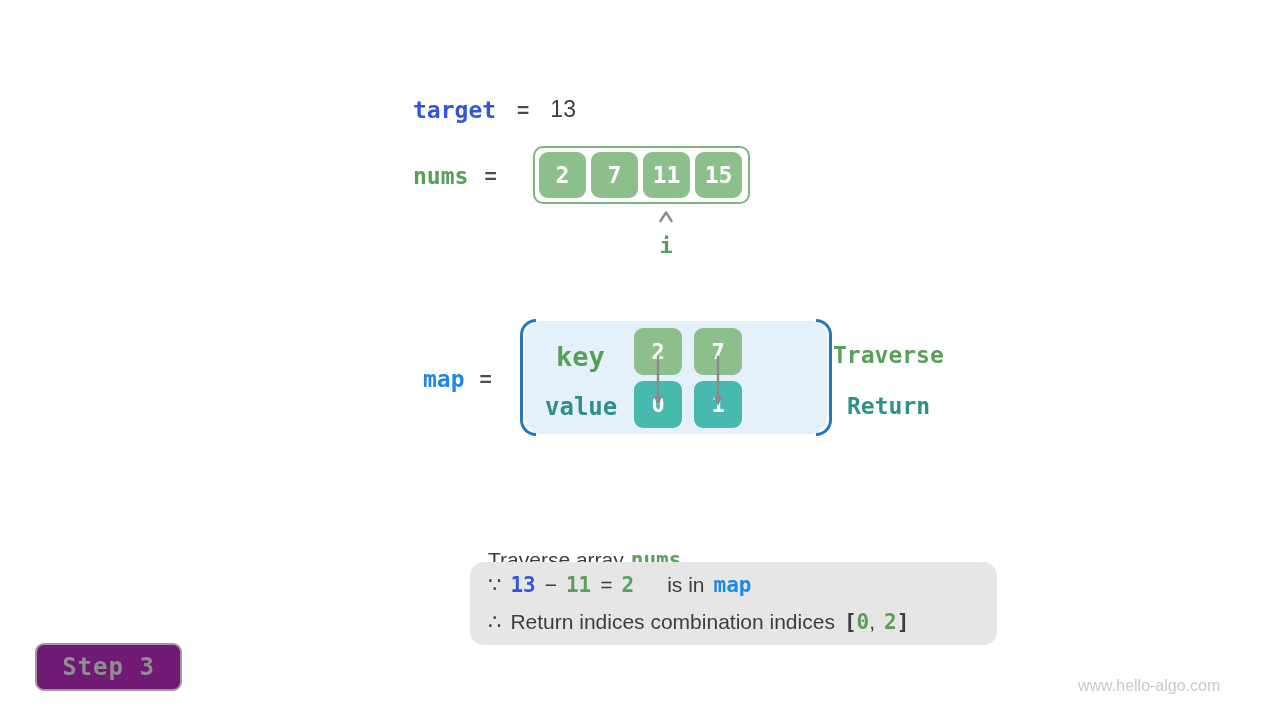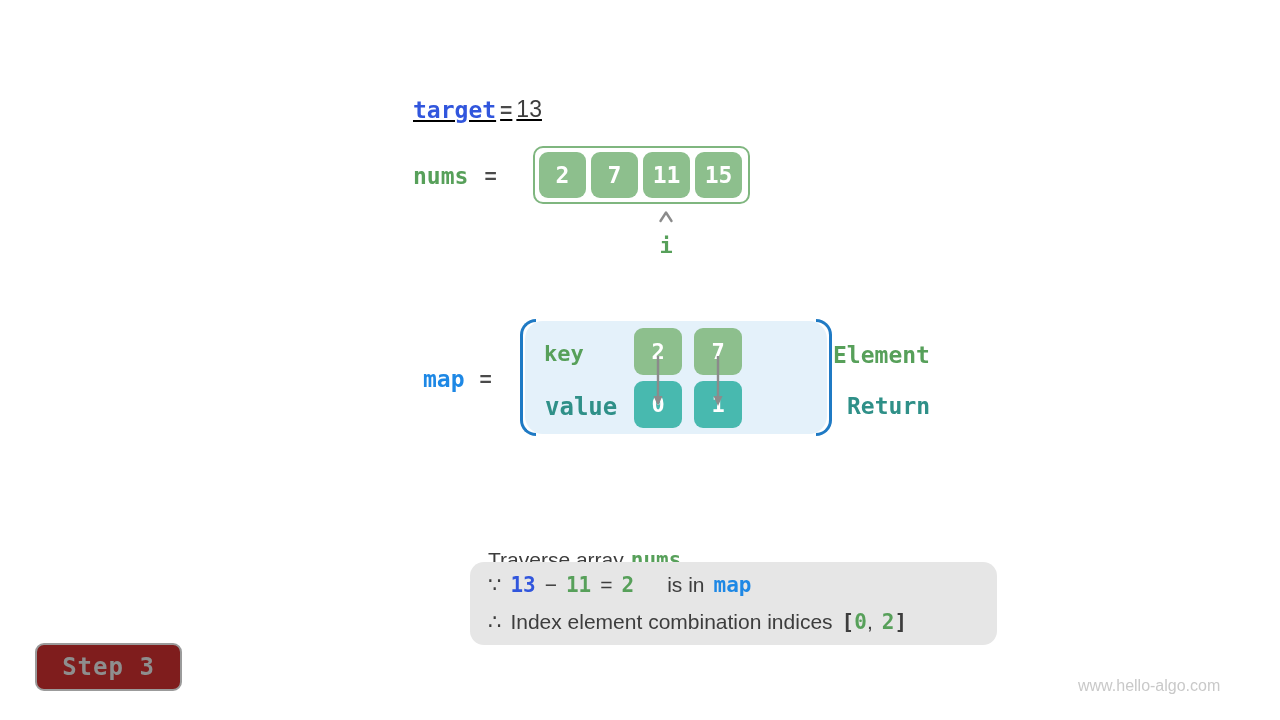--- a/index.html
+++ b/index.html
@@ -12,21 +12,21 @@
   .abs { position: absolute; }
 
   
   .var-row { display: flex; align-items: center; }
   .tok-indigo { color: var(--indigo, #3156dd); }
   .tok-azure  { color: var(--azure, #1e88e5); }
   .tok-green  { color: var(--green-text, #57a05a); }
   .tok-teal   { color: var(--teal-text, #2f9088); }
   .tok-dark   { color: var(--dark, #3d3d3d); }
 
-  #target-row { left: 413px; top: 96px; gap: 4px; font-size: 23px; text-decoration: underline; }
+  #target-row { left: 413px; top: 96px; gap: 21px; font-size: 23px; }
   #target-row .eq { font-size: 21px; color: #4a4a4a; font-weight: bold; }
   #target-row .val { font-size: 23px; color: var(--dark, #3d3d3d); }
 
   #nums-label-row { left: 413px; top: 163px; gap: 16px; font-size: 23px; }
   #nums-label-row .eq { font-size: 21px; color: #4a4a4a; font-weight: bold; }
 
   #nums-array {
     left: 533px; top: 146px; width: 217px; height: 58px;
     border: 2px solid var(--green-border, #7fb67f);
     border-radius: 10px; background: #ffffff;
@@ -49,21 +49,21 @@
   #map-box { left: 520px; top: 319px; width: 312px; height: 117px; }
   #map-fill {
     position: absolute; left: 5px; right: 5px; top: 2px; bottom: 2px;
     background: var(--lightblue-fill, #e4f1fa); border-radius: 18px;
   }
   .bracket { position: absolute; top: 0; bottom: 0; width: 16px;
     border: 3px solid var(--bracket-blue, #1f7ac4); }
   #bracket-left  { left: 0;  border-right: none; border-radius: 18px 0 0 18px; }
   #bracket-right { right: 0; border-left: none;  border-radius: 0 18px 18px 0; }
 
-  #map-key-label   { position: absolute; left: 24px; top: 22px; font-size: 22px; }
+  #map-key-label   { position: absolute; left: 36px; top: 22px; font-size: 27px; }
   #map-value-label { position: absolute; left: 25px; top: 74px; font-size: 24px; }
 
   .kv-box {
     position: absolute; width: 48px; height: 47px; border-radius: 9px;
     color: #ffffff; font-size: 22px;
     display: flex; align-items: center; justify-content: center;
     font-family: "DejaVu Sans Mono", monospace; font-weight: bold;
   }
   .key-box { top: 9px; background: var(--green-fill, #8dbf8d); }
   .val-box { top: 62px; background: var(--teal-fill, #48b9af); }
@@ -86,21 +86,21 @@
     padding: 11px 18px; display: flex; flex-direction: column; justify-content: space-between;
   }
   .note-line { display: flex; align-items: baseline; font-size: 21px; color: var(--dark, #3d3d3d); }
   .note-line .m { font-family: "DejaVu Sans Mono", monospace; font-weight: bold; font-size: 21px; }
   .sp-l { margin-left: 9px; } .sp-r { margin-right: 9px; }
   .sp-ll { margin-left: 33px; }
 
   
   #step-badge {
     left: 35px; top: 643px; width: 147px; height: 48px;
-    background: #7f1d1d; border: 2px solid #9b9b9b; border-radius: 9px;
+    background: #701a75; border: 2px solid #9b9b9b; border-radius: 9px;
     display: flex; align-items: center; justify-content: center;
     font-size: 24px; letter-spacing: 1px; color: var(--step-text, #8e8e8e);
   }
   #watermark {
     left: 1078px; top: 677px; font-family: Liberation Sans, sans-serif;
     font-size: 16px; color: var(--watermark, #c9c9c9);
   }
 </style>
 </head>
 <body>
@@ -149,21 +149,21 @@
   <svg class="kv-arrow" id="kv-arrow-0" width="12" height="52">
     <line x1="6" y1="0" x2="6" y2="41" stroke="#8b8b8b" stroke-width="2.4"></line>
     <path d="M1.5 40 L10.5 40 L6 50 Z" fill="#8b8b8b"></path>
   </svg>
   <svg class="kv-arrow" id="kv-arrow-1" width="12" height="52">
     <line x1="6" y1="0" x2="6" y2="41" stroke="#8b8b8b" stroke-width="2.4"></line>
     <path d="M1.5 40 L10.5 40 L6 50 Z" fill="#8b8b8b"></path>
   </svg>
 </div>
 
-<span class="abs mono tok-green" id="element-label">Element</span>
+<span class="abs mono tok-green" id="element-label">Traverse</span>
 <span class="abs mono tok-teal" id="index-label">Return</span>
 
 <div class="abs" id="caption">
   <span class="sans">Traverse array</span>
   <span class="mono tok-green code">nums</span>
   <span class="sans">,</span>
 </div>
 
 <div class="abs" id="note-box">
   <div class="note-line">
@@ -171,21 +171,21 @@
     <span class="m tok-indigo">13</span>
     <span class="sans tok-dark sp-l sp-r">−</span>
     <span class="m tok-green">11</span>
     <span class="sans tok-dark sp-l sp-r">=</span>
     <span class="m tok-green">2</span>
     <span class="sans sp-ll">is in</span>
     <span class="m tok-azure sp-l">map</span>
   </div>
   <div class="note-line">
     <span class="sans tok-dark sp-r">∴</span>
-    <span class="sans">Index element combination indices</span>
+    <span class="sans">Return indices combination indices</span>
     <span class="m tok-dark sp-l">[</span>
     <span class="m tok-green">0</span>
     <span class="sans tok-dark sp-r">,</span>
     <span class="m tok-green">2</span>
     <span class="m tok-dark">]</span>
   </div>
 </div>
 
 <div class="abs mono" id="step-badge">Step 3</div>
 

